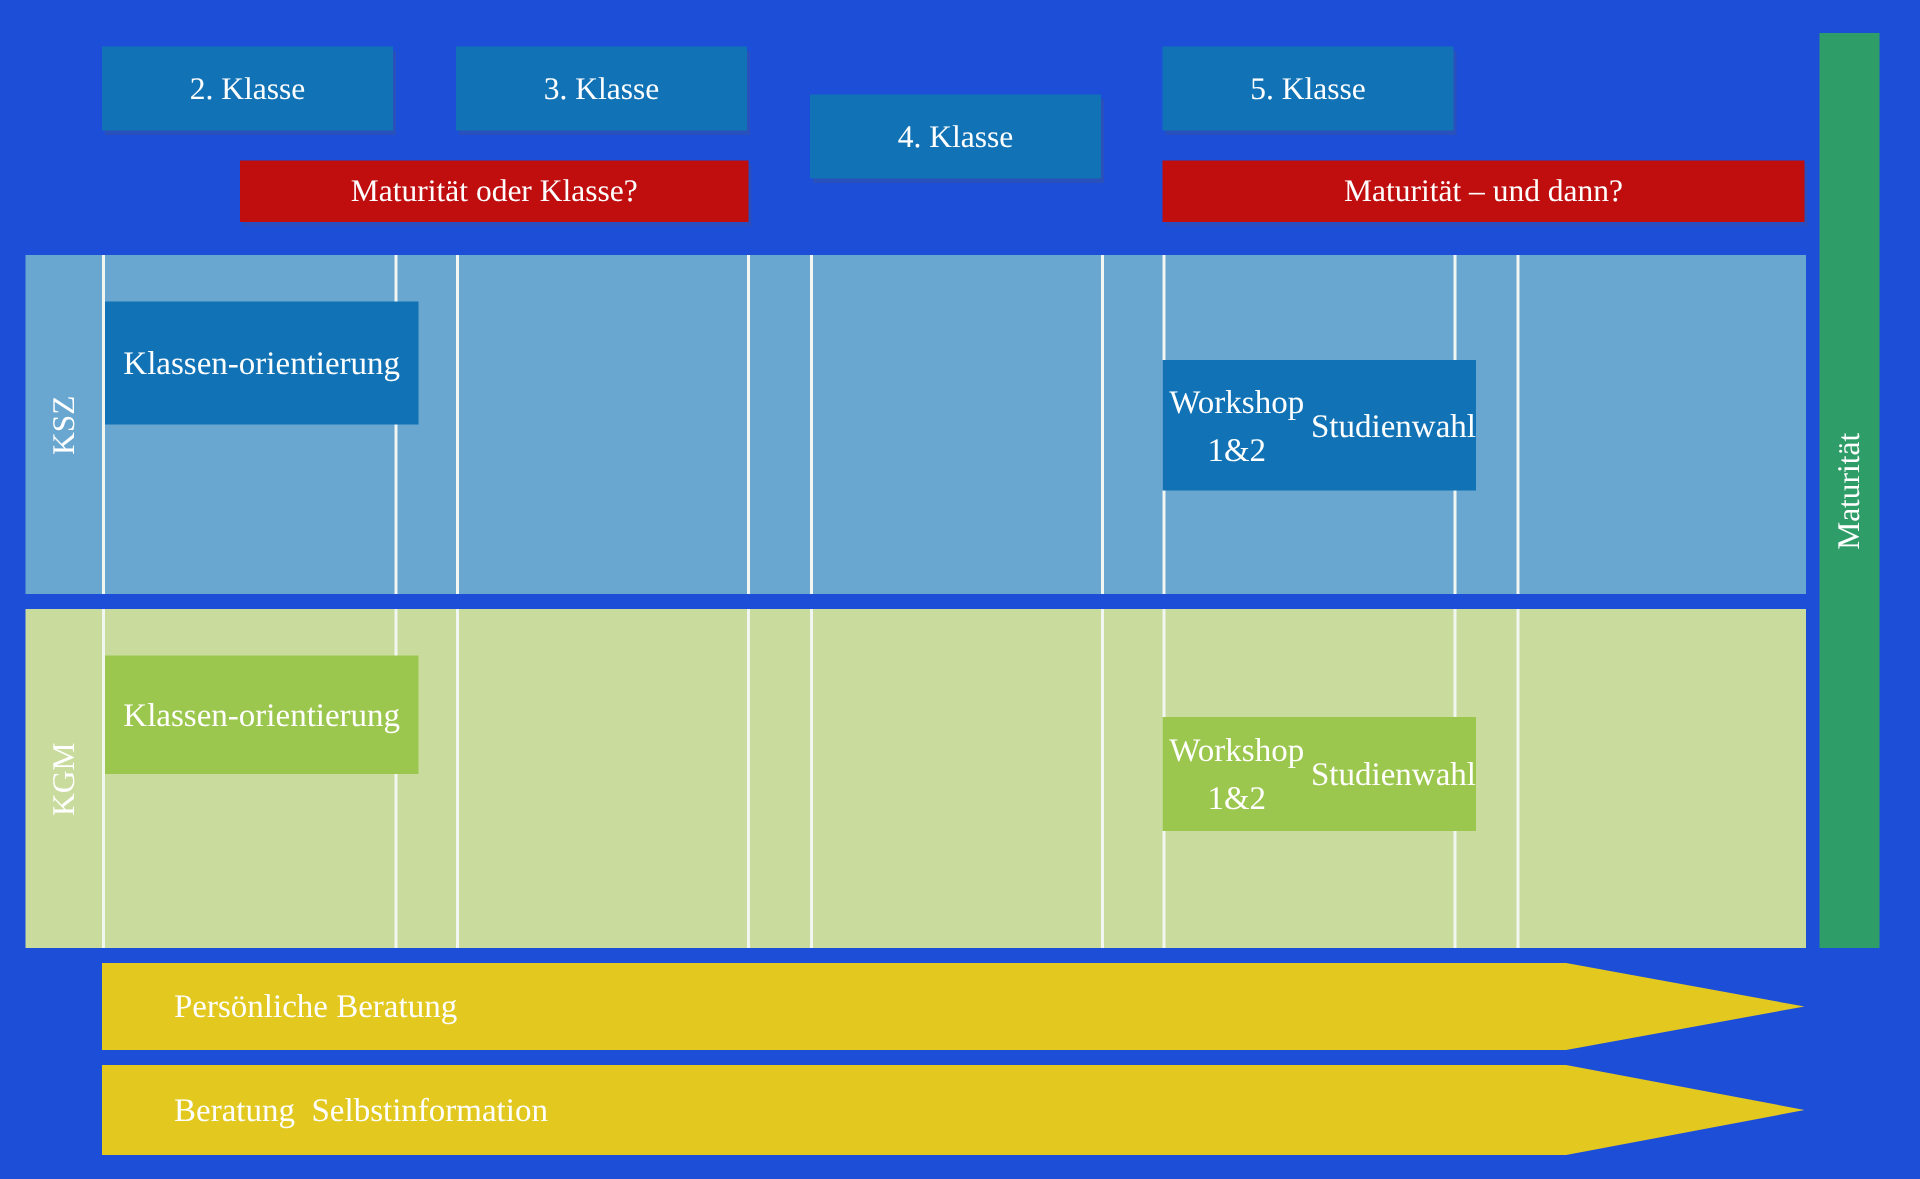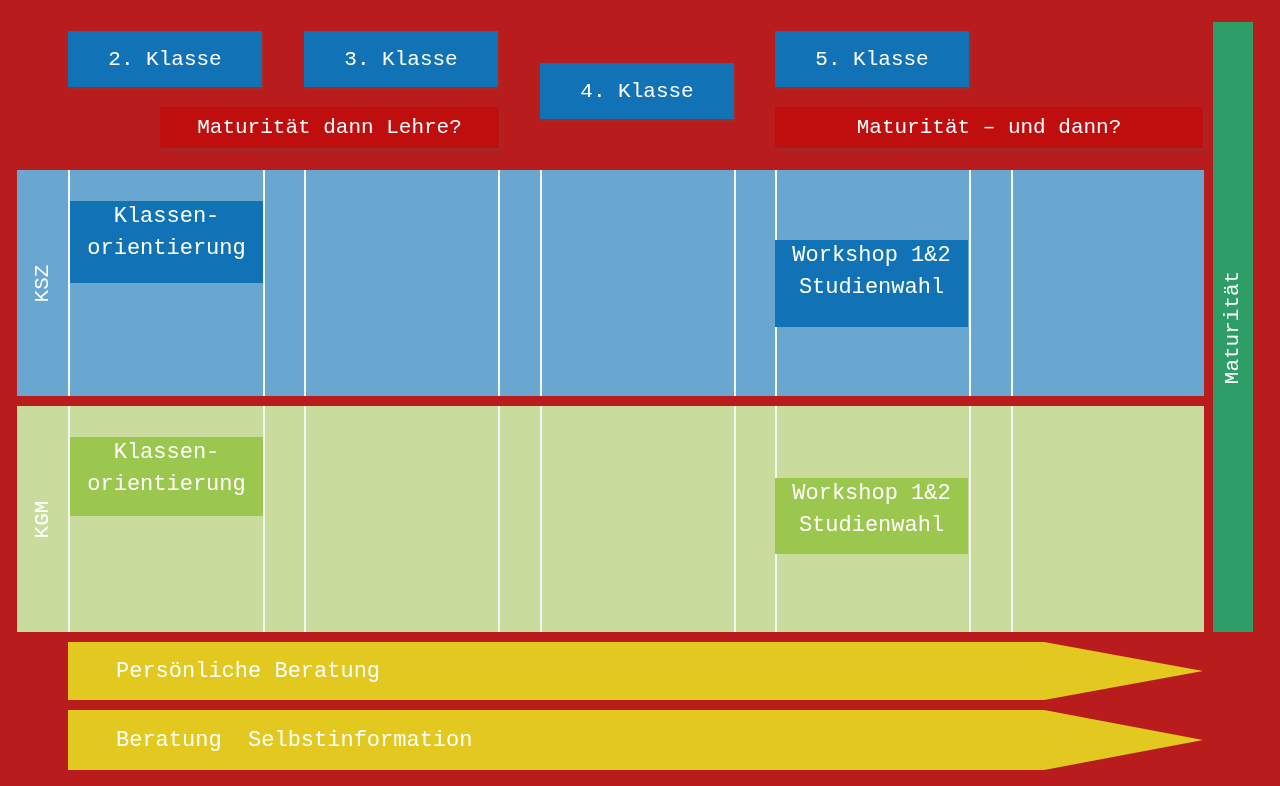--- a/index.html
+++ b/index.html
@@ -1,18 +1,18 @@
 <!DOCTYPE html>
 <html style="--strong-blue: #1173b5; --light-blue: #69a7d1; --red: #c00d0d; --light-green: #c9dc9e; --box-green: #9cc74e; --teal: #2f9d68; --yellow: #e3c81f; --separator: #f2f6f0; --text: #ffffff;"><head>
 <meta charset="utf-8">
 <style>
   html,body{margin:0;padding:0;background:#ffffff;}
   #stage{
-    position:relative;width:1280px;height:786px;background:#b91c1c;
-    font-family:Liberation Mono, monospace;overflow:hidden;
+    position:relative;width:1280px;height:786px;background:#1d4ed8;
+    font-family:Liberation Serif, serif;overflow:hidden;
   }
   
   .class-box{
     position:absolute;top:31px;width:194px;height:56px;
     background:var(--strong-blue);color:var(--text);
     display:flex;align-items:center;justify-content:center;
     font-size:21px;box-shadow:2px 3px 0 rgba(90,90,90,0.22);
   }
   .class-box:nth-of-type(1){left:68px;}
   .class-box:nth-of-type(2){left:304px;}
@@ -42,22 +42,22 @@
   .sep:nth-of-type(1){left:51px;}
   .sep:nth-of-type(2){left:246px;}
   .sep:nth-of-type(3){left:287px;}
   .sep:nth-of-type(4){left:481px;}
   .sep:nth-of-type(5){left:523px;}
   .sep:nth-of-type(6){left:717px;}
   .sep:nth-of-type(7){left:758px;}
   .sep:nth-of-type(8){left:952px;}
   .sep:nth-of-type(9){left:994px;}
   .event{
-    position:absolute;width:193px;color:var(--text);
-    display:flex;flex-direction:column;align-items:center;
+    position:absolute;width:209px;color:var(--text);
+    display:flex;flex-direction:row;align-items:center;justify-content:center;
     font-size:22px;line-height:32px;text-align:center;
   }
   .track.ksz .event{background:var(--strong-blue);}
   .track.kgm .event{background:var(--box-green);}
   .event.klassen{left:53px;top:31px;height:82px;}
   .event.workshop{left:758px;top:30px;height:87px;margin-top:40px;}
   .track.kgm .event.klassen{height:79px;}
   .track.kgm .event.workshop{top:32px;height:76px;}
   
   .maturitaet-bar{
@@ -80,21 +80,21 @@
 </head>
 <body>
 
 <div id="stage">
 
   <div class="class-box">2. Klasse</div>
   <div class="class-box">3. Klasse</div>
   <div class="class-box">4. Klasse</div>
   <div class="class-box">5. Klasse</div>
 
-  <div class="banner left">Maturität dann Lehre?</div>
+  <div class="banner left">Maturität oder Klasse?</div>
   <div class="banner right">Maturität – und dann?</div>
 
   <div class="track ksz">
     <div class="sep"></div>
     <div class="sep"></div>
     <div class="sep"></div>
     <div class="sep"></div>
     <div class="sep"></div>
     <div class="sep"></div>
     <div class="sep"></div>

